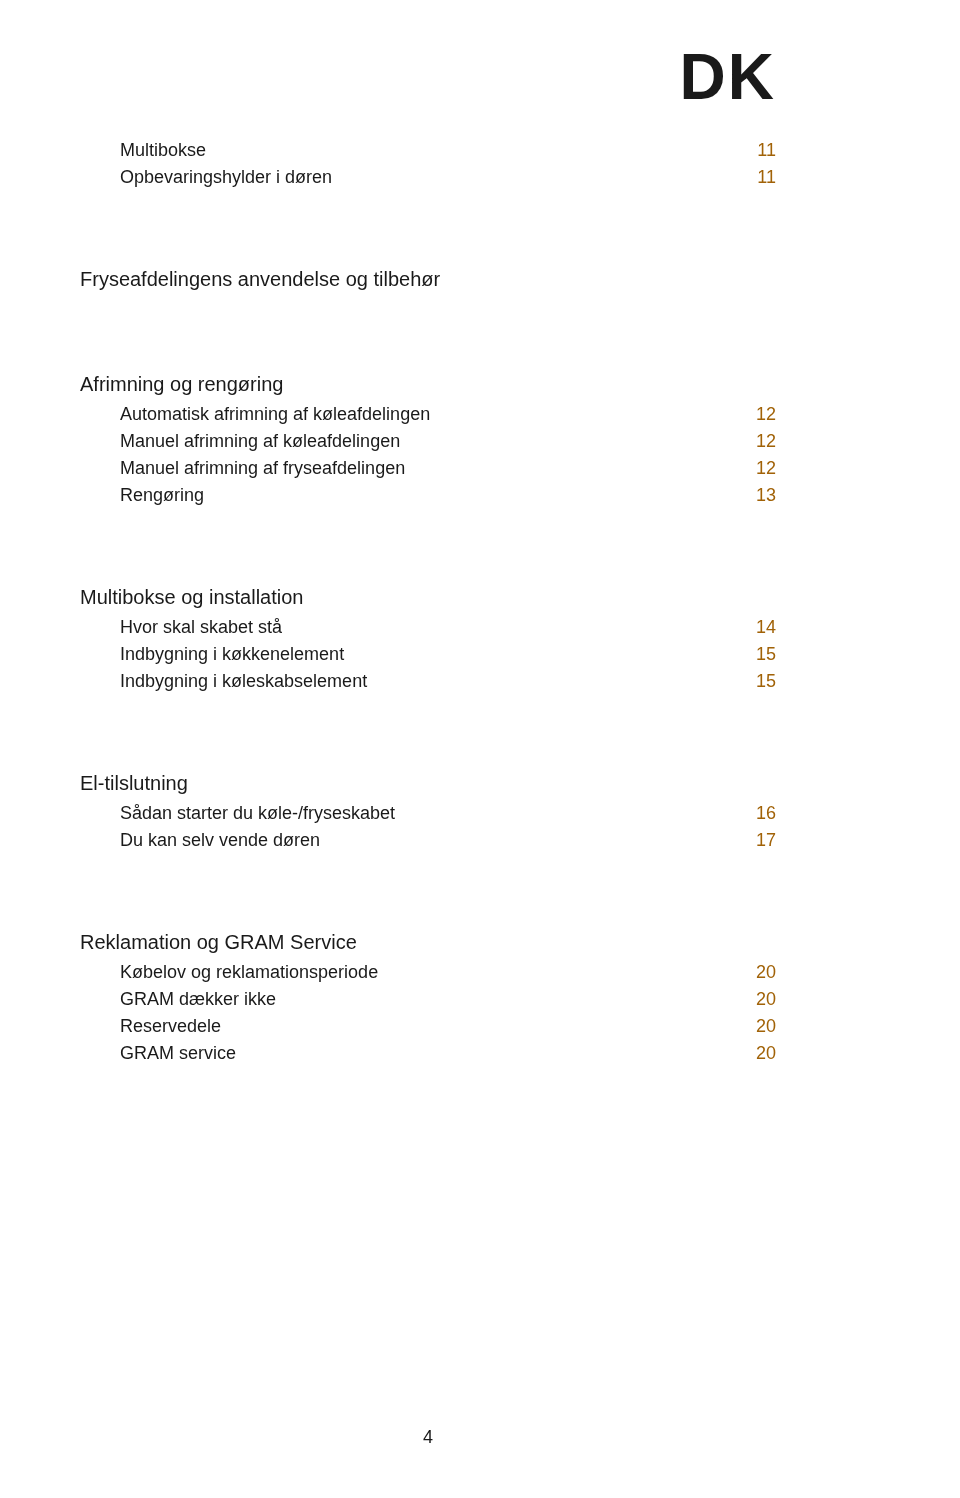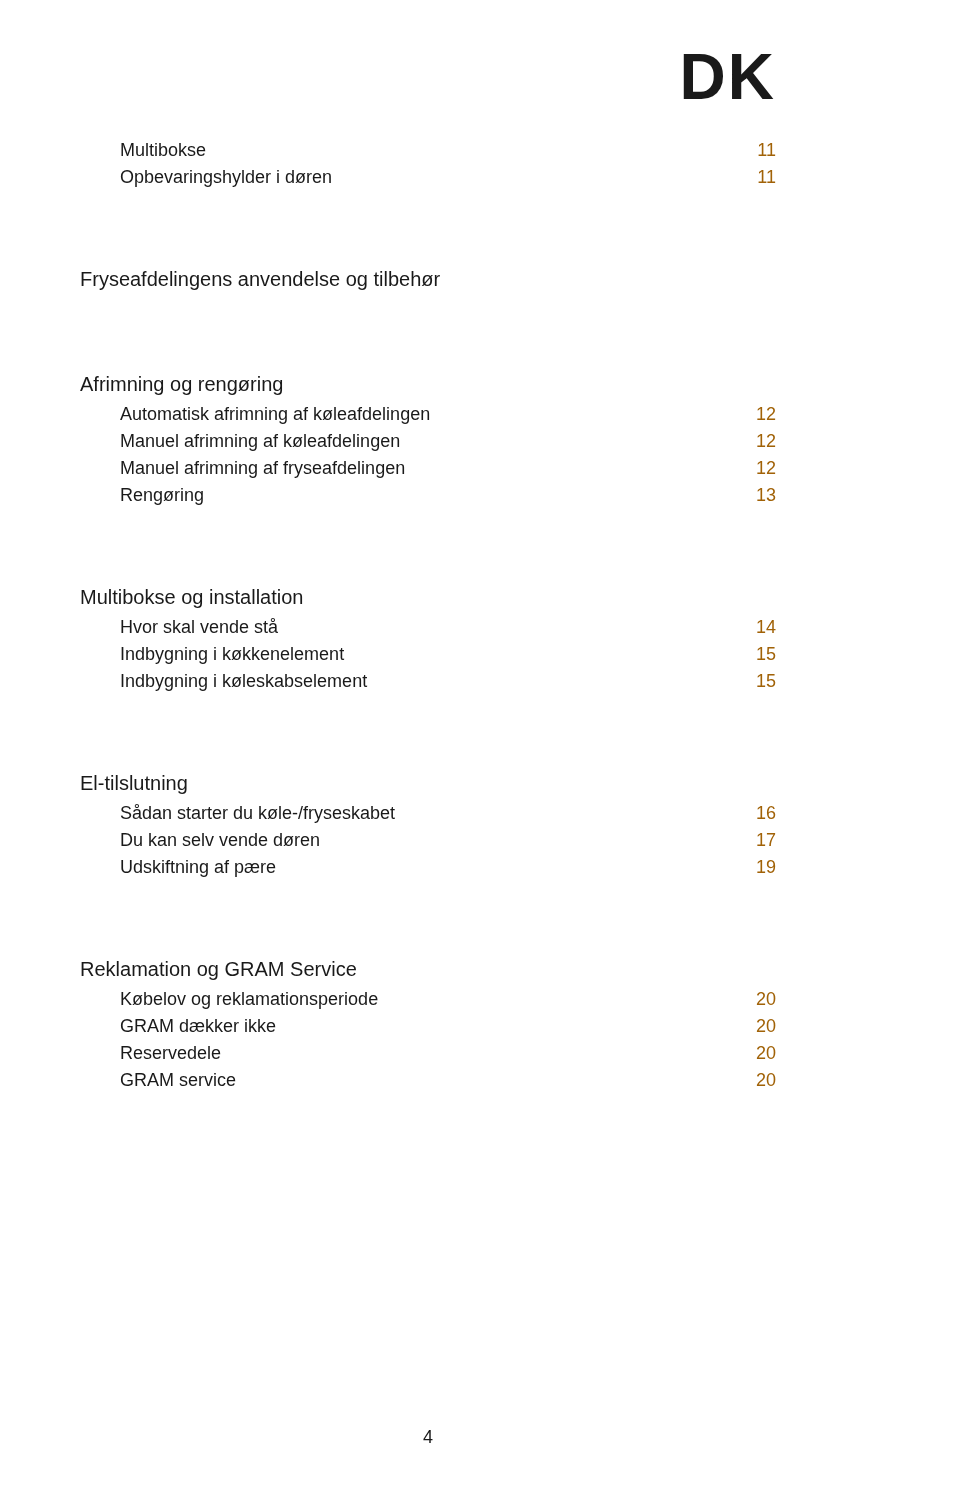--- a/index.html
+++ b/index.html
@@ -144,21 +144,21 @@
     </div>
 
     <div class="spacer-large"></div>
 
     <div class="toc-item toc-section-header">
       <span class="toc-item-text">Multibokse og installation</span>
       <span class="toc-item-page"></span>
     </div>
 
     <div class="toc-item toc-subsection">
-      <span class="toc-item-text">Hvor skal vende stå</span>
+      <span class="toc-item-text">Hvor skal skabet stå</span>
       <span class="toc-item-page">14</span>
     </div>
 
     <div class="toc-item toc-subsection">
       <span class="toc-item-text">Indbygning i køkkenelement</span>
       <span class="toc-item-page">15</span>
     </div>
 
     <div class="toc-item toc-subsection">
       <span class="toc-item-text">Indbygning i køleskabselement</span>
@@ -175,24 +175,20 @@
     <div class="toc-item toc-subsection">
       <span class="toc-item-text">Sådan starter du køle-/fryseskabet</span>
       <span class="toc-item-page">16</span>
     </div>
 
     <div class="toc-item toc-subsection">
       <span class="toc-item-text">Du kan selv vende døren</span>
       <span class="toc-item-page">17</span>
     </div>
 
-    <div class="toc-item toc-subsection">
-      <span class="toc-item-text">Udskiftning af pære</span>
-      <span class="toc-item-page">19</span>
-    </div>
 
     <div class="spacer-large"></div>
 
     <div class="toc-item toc-section-header">
       <span class="toc-item-text">Reklamation og GRAM Service</span>
       <span class="toc-item-page"></span>
     </div>
 
     <div class="toc-item toc-subsection">
       <span class="toc-item-text">Købelov og reklamationsperiode</span>

